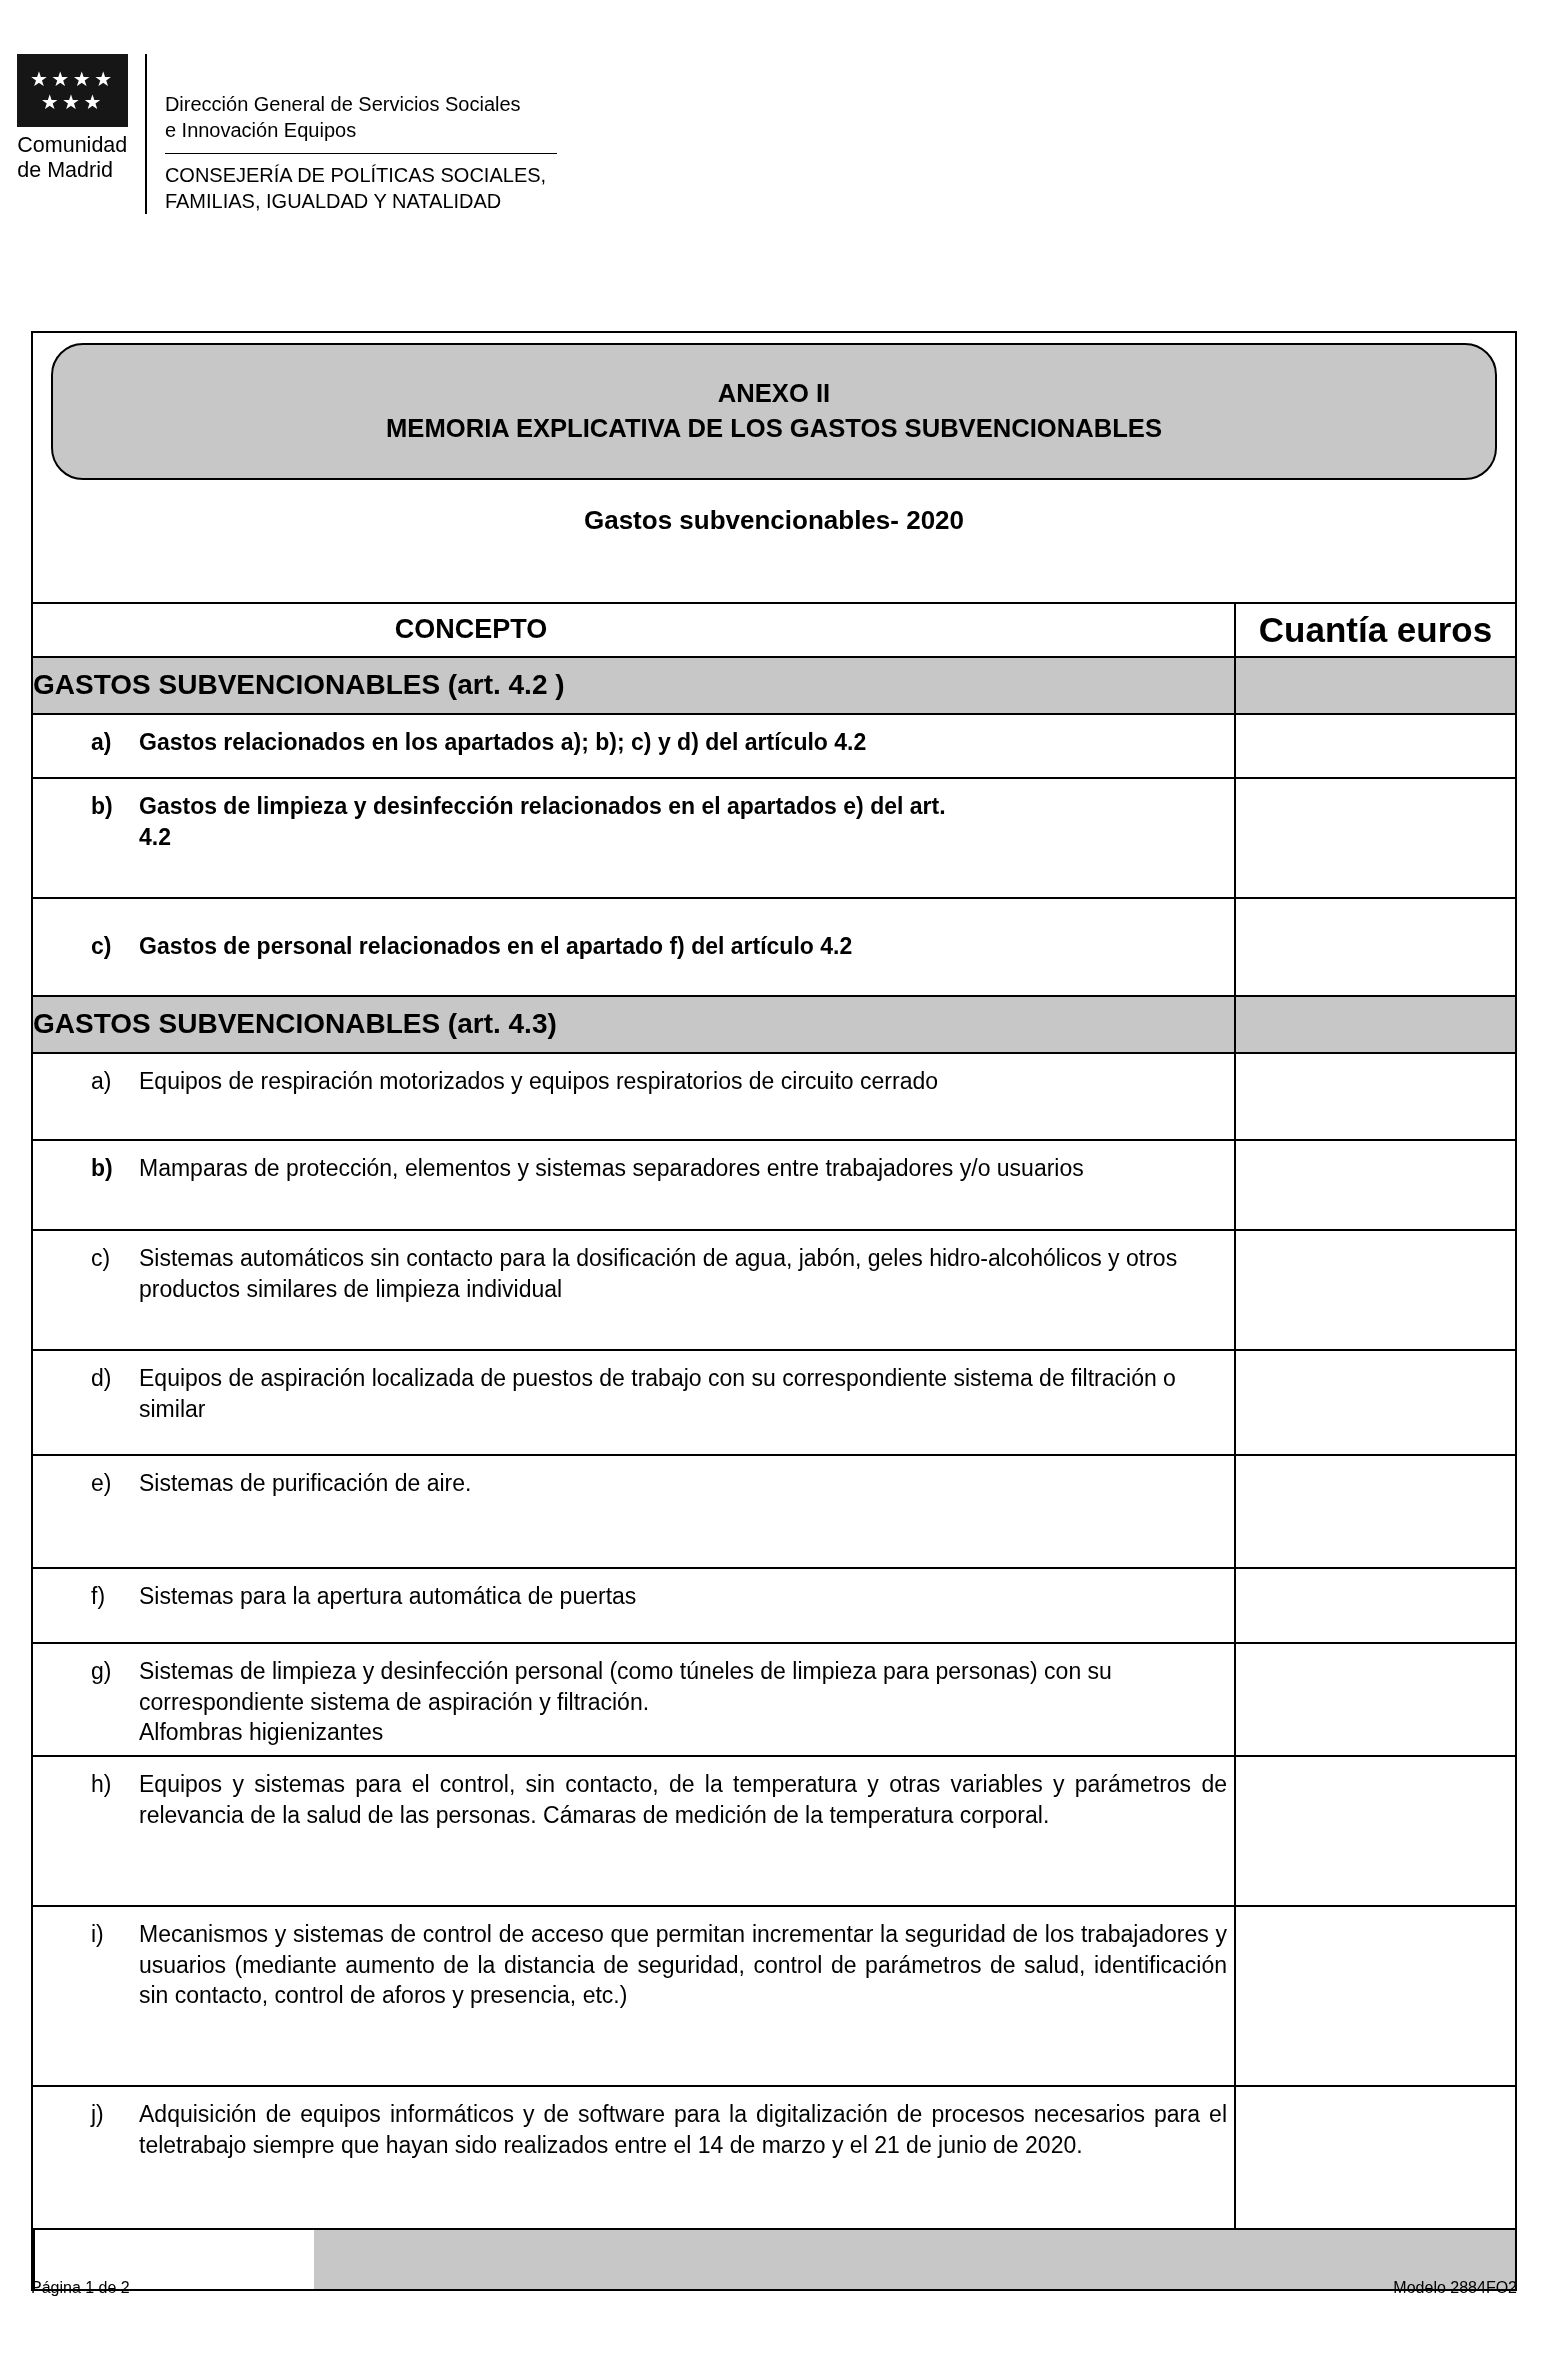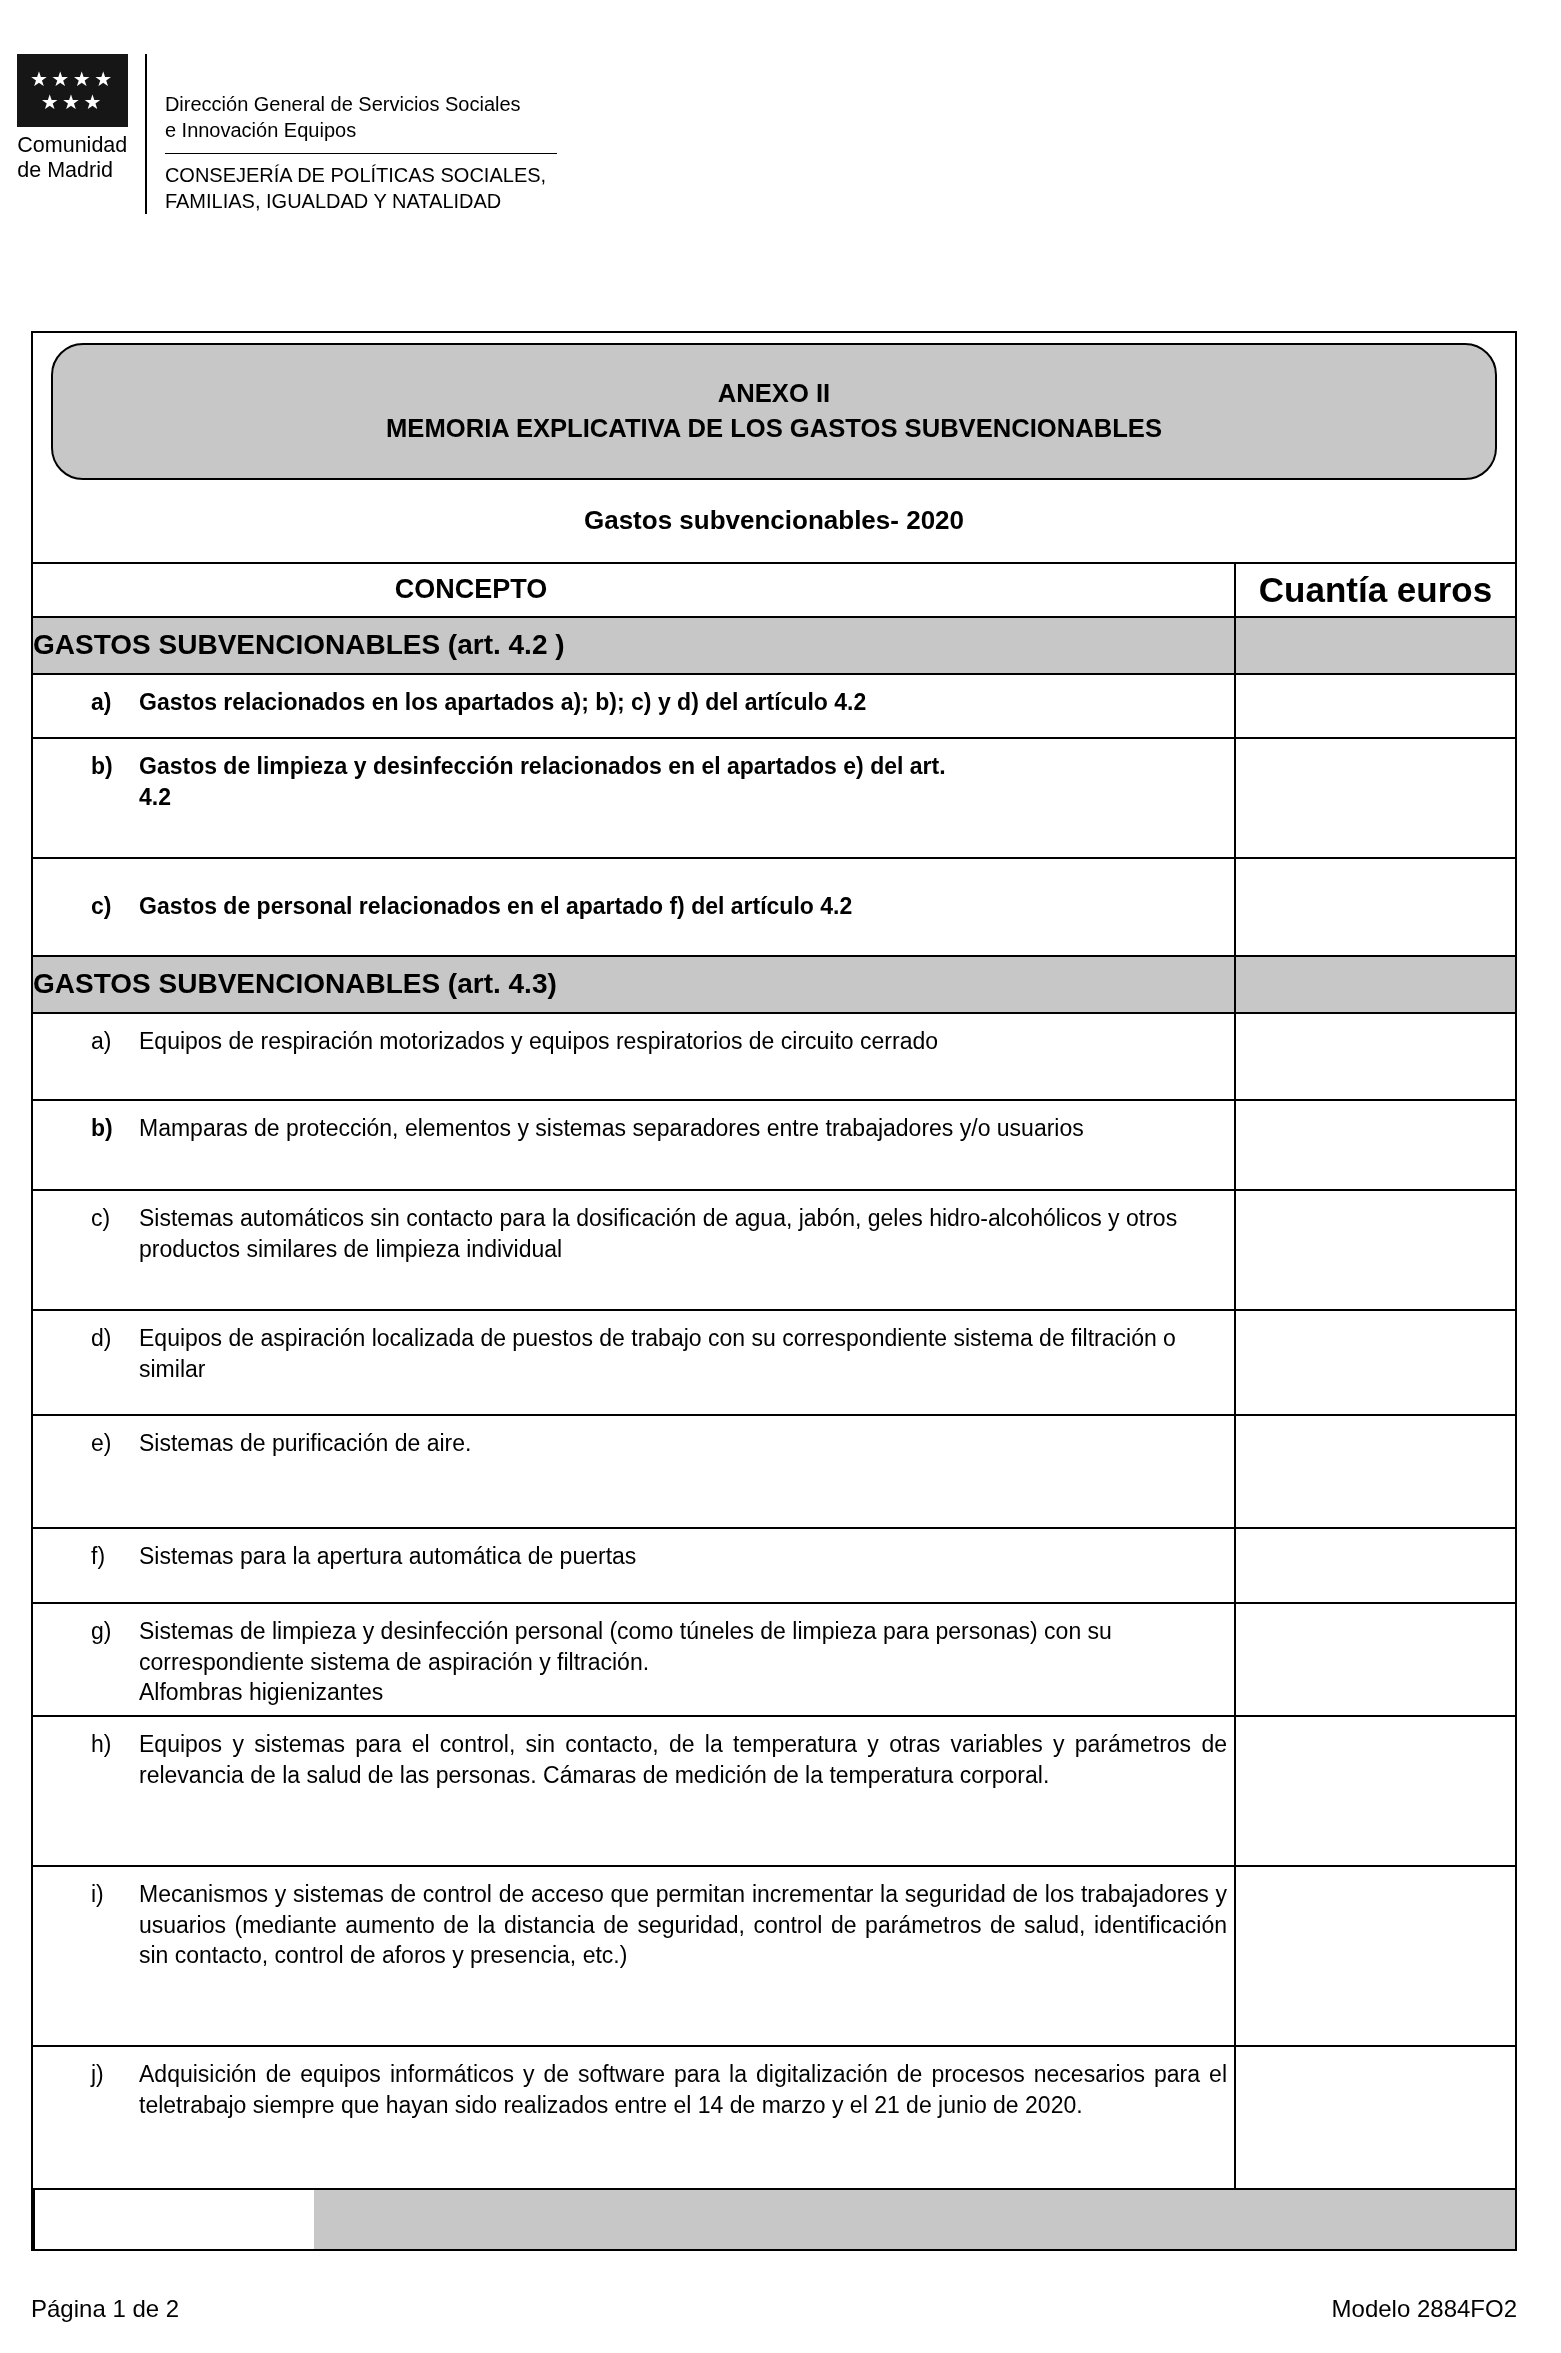--- a/index.html
+++ b/index.html
@@ -20,40 +20,40 @@
   
   .doc{position:absolute;left:31px;top:331px;width:1486px;border:2.8px solid #000;background:#fff;}
   .title-box{margin:9.7px 18px 0 18px;height:137px;background:#c7c7c7;border:2.1px solid #000;border-radius:32px;
              display:flex;flex-direction:column;align-items:center;justify-content:center;gap:5.5px;
              font-weight:700;font-size:25.6px;text-align:center;}
   .subtitle-row{height:82px;display:flex;align-items:center;justify-content:center;font-weight:700;font-size:26px;}
 
   .row{display:flex;border-top:2.1px solid #000;align-items:stretch;}
   .amount{flex:0 0 281px;border-left:2.1px solid #000;}
 
-  .header-row{height:54px;}
+  .header-row{height:54px;margin-top:40px;}
   .concept-h{flex:1;display:flex;align-items:center;justify-content:center;padding-right:325px;font-weight:700;font-size:27px;}
   .amount-h{display:flex;align-items:center;justify-content:center;font-weight:700;font-size:35px;}
 
   .section{background:#c7c7c7;}
   .section-heading{flex:1;display:flex;align-items:center;font-weight:700;font-size:28px;min-height:55px;}
 
   .concept{flex:1;display:flex;align-items:flex-start;padding:12.5px 4.2px 7px 58px;font-size:23px;line-height:30.5px;}
   .concept.vcenter{align-items:center;padding-top:0;padding-bottom:0;}
   .letter{flex:0 0 48px;}
   .text{flex:1;white-space:pre-line;padding-right:2.8px;}
   .text.justify{text-align:justify;}
   .bold .letter,.bold .text{font-weight:700;}
   .bold-letter{font-weight:700;}
 
   .total-row{height:61px;background:#c7c7c7;}
   .total-label{flex:1;display:flex;align-items:center;padding-left:22px;font-weight:700;font-size:28px;}
   .total-row .amount{background:#fff;}
 
-  .page-footer{position:absolute;left:31px;top:2279px;width:1486px;display:flex;justify-content:space-between;font-size:24px;margin-top:16px;}
+  .page-footer{position:absolute;left:31px;top:2279px;width:1486px;display:flex;justify-content:space-between;font-size:16px;}
 </style>
 </head>
 <body>
 
 <div class="brand">
   <div class="logo-col">
     <div class="flag">
       <span>★★★★</span>
       <span>★★★</span>
     </div>

